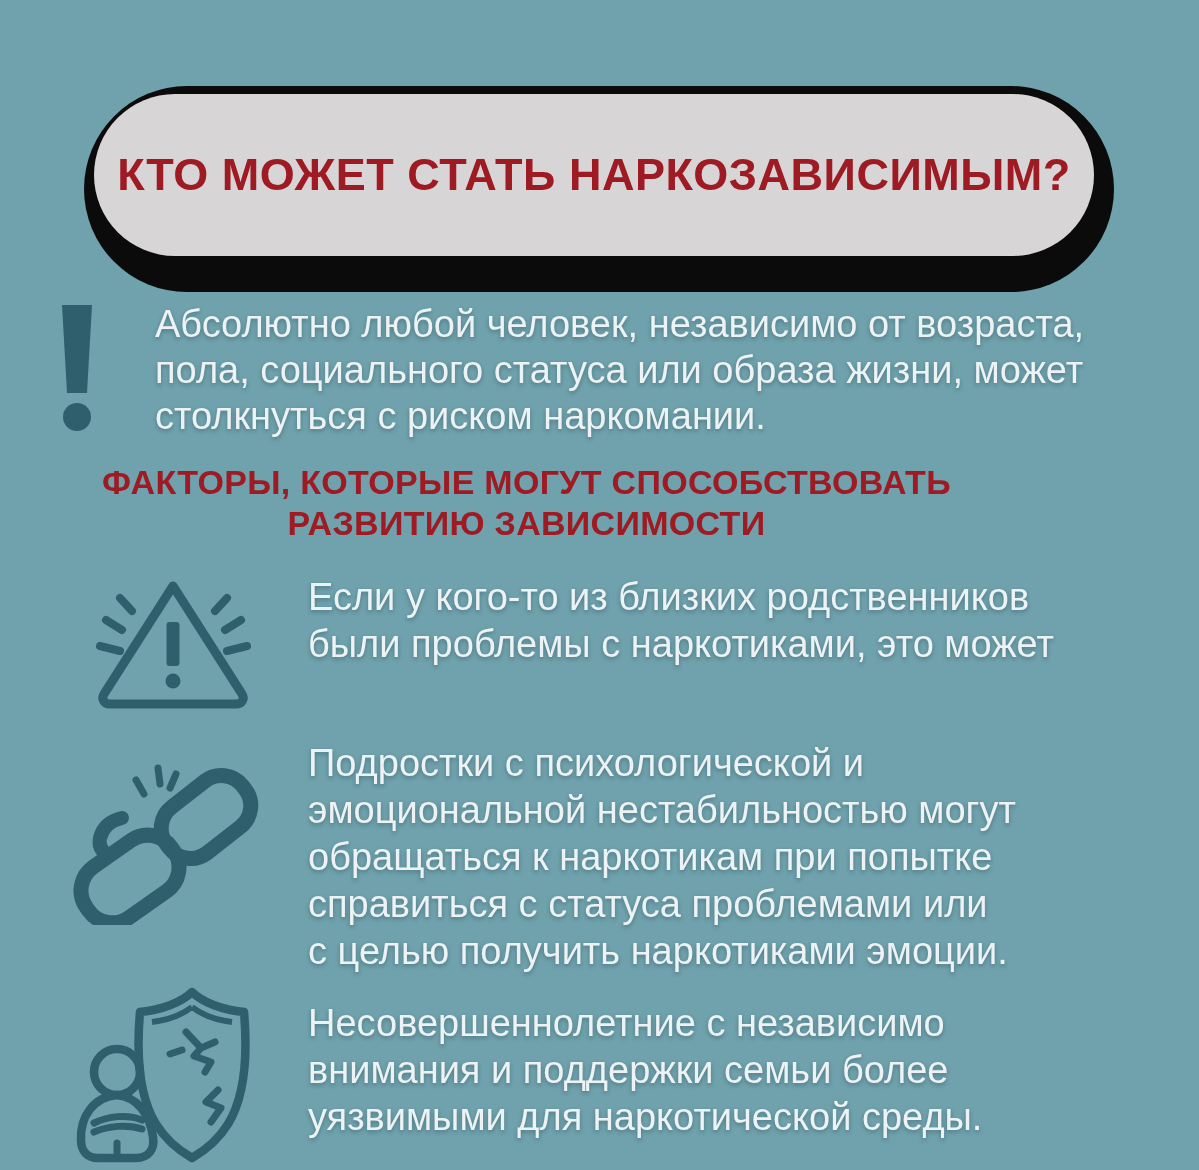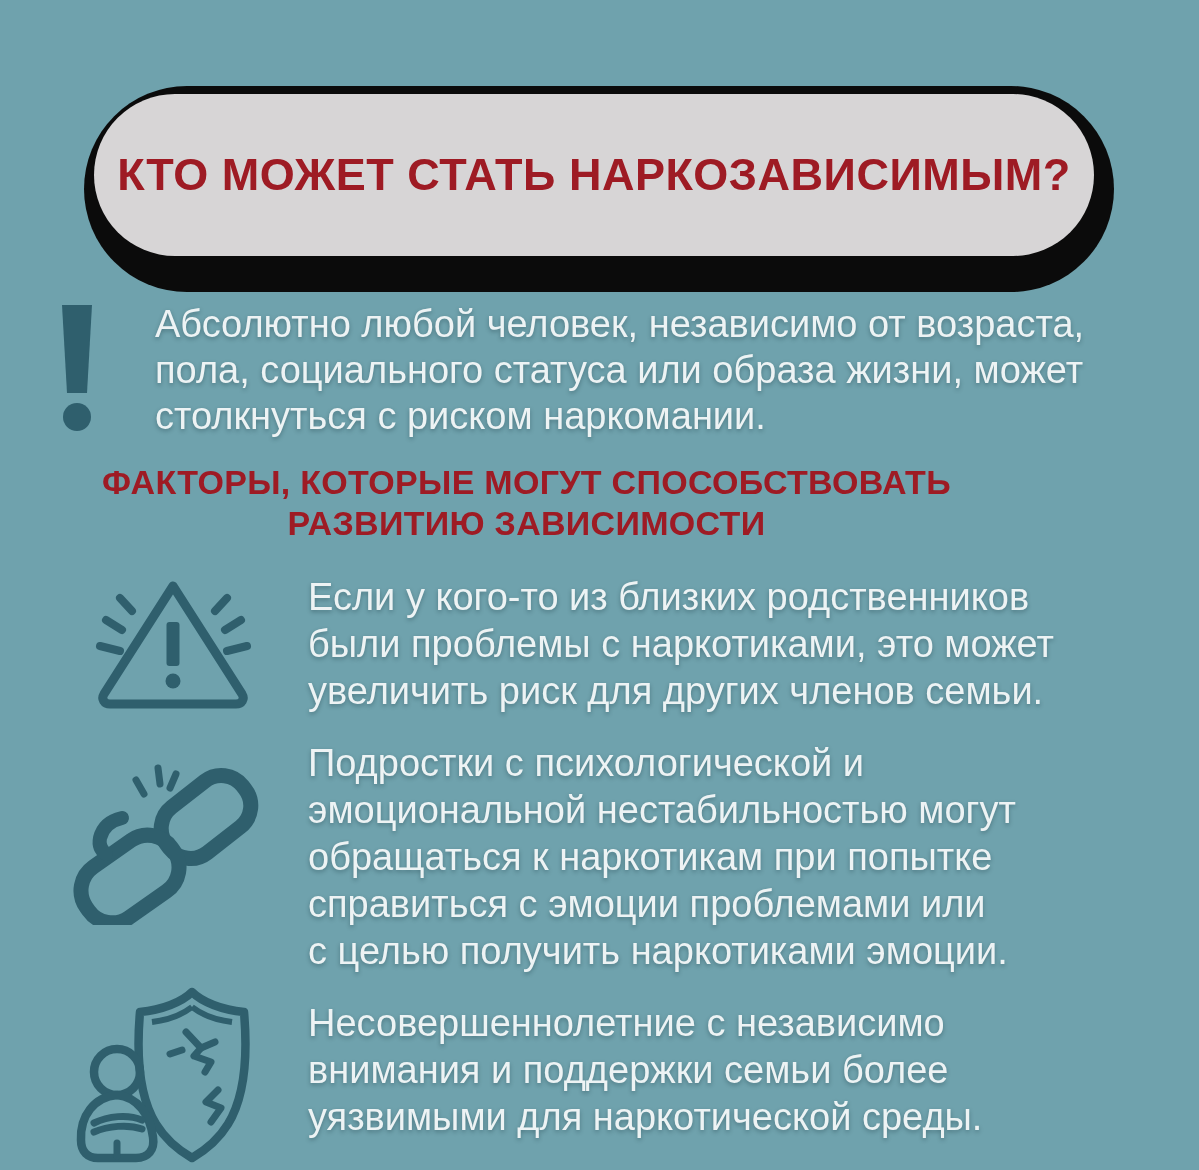--- a/index.html
+++ b/index.html
@@ -86,35 +86,35 @@
     <circle class="fill" cx="87" cy="111" r="7.5"></circle>
     <g class="stroke" stroke-width="8" stroke-linecap="round">
       <line x1="34" y1="28" x2="46" y2="41"></line>
       <line x1="20" y1="50" x2="36" y2="60"></line>
       <line x1="14" y1="76" x2="34" y2="81"></line>
       <line x1="141" y1="28" x2="129" y2="41"></line>
       <line x1="155" y1="50" x2="139" y2="60"></line>
       <line x1="161" y1="76" x2="141" y2="81"></line>
     </g>
   </svg>
-  <div class="ftext f1"><span>Если у кого-то из близких </span><span class="b">родственников</span><br><span class="b">были проблемы с наркотиками</span><span>, это может</span><br><span>увеличить риск для других членов семьи.</span></div>
+  <div class="ftext f1"><span>Если у кого-то из близких </span><span class="b">родственников</span><br><span class="b">были проблемы с наркотиками</span><span>, это может</span><br></div>
 
   <svg class="ficon icon-chain" viewBox="0 0 190 165">
     <g class="stroke" stroke-width="15">
       <rect x="88" y="28" width="96" height="58" rx="27" transform="rotate(-38 136 57)"></rect>
       <rect x="8" y="88" width="104" height="62" rx="29" transform="rotate(-35 60 119)"></rect>
     </g>
     <path class="stroke" stroke-width="14" stroke-linecap="round" d="M52 58 q-18 4 -22 20 q-2 10 6 16"></path>
     <g class="stroke" stroke-width="7" stroke-linecap="round">
       <line x1="66" y1="20" x2="74" y2="34"></line>
       <line x1="88" y1="8" x2="90" y2="24"></line>
       <line x1="106" y1="14" x2="100" y2="28"></line>
     </g>
   </svg>
-  <div class="ftext f2"><span>Подростки с </span><span class="b">психологической и</span><br><span class="b">эмоциональной нестабильностью</span><span> могут</span><br><span>обращаться к наркотикам при попытке</span><br><span>справиться с эмоции проблемами или</span><br><span>с целью получить наркотиками эмоции.</span></div>
+  <div class="ftext f2"><span>Подростки с </span><span class="b">психологической и</span><br><span class="b">эмоциональной нестабильностью</span><span> могут</span><br><span>обращаться к наркотикам при попытке</span><br><span>справиться с статуса проблемами или</span><br><span>с целью получить наркотиками эмоции.</span></div>
 
   <svg class="ficon icon-shield" viewBox="0 0 205 190">
     <path class="stroke" stroke-width="8.5" stroke-linejoin="round" d="M122 12 C 112 22 92 30 70 32 C 66 78 70 118 86 144 C 97 162 110 171 122 178 C 134 171 147 162 158 144 C 174 118 178 78 174 32 C 152 30 132 22 122 12 Z"></path>
     <path class="stroke" stroke-width="6" d="M122 27 C 113 34 98 40 82 42"></path>
     <path class="stroke" stroke-width="6" d="M122 27 C 131 34 146 40 162 42"></path>
     <g class="stroke" stroke-width="7" stroke-linecap="round" stroke-linejoin="round">
       <path d="M116 52 L131 68 L124 76 L141 82 L135 92"></path>
       <path d="M131 68 L145 62"></path>
       <path d="M112 70 L100 74"></path>
       <path d="M148 110 L136 122 L151 128 L141 142"></path>

